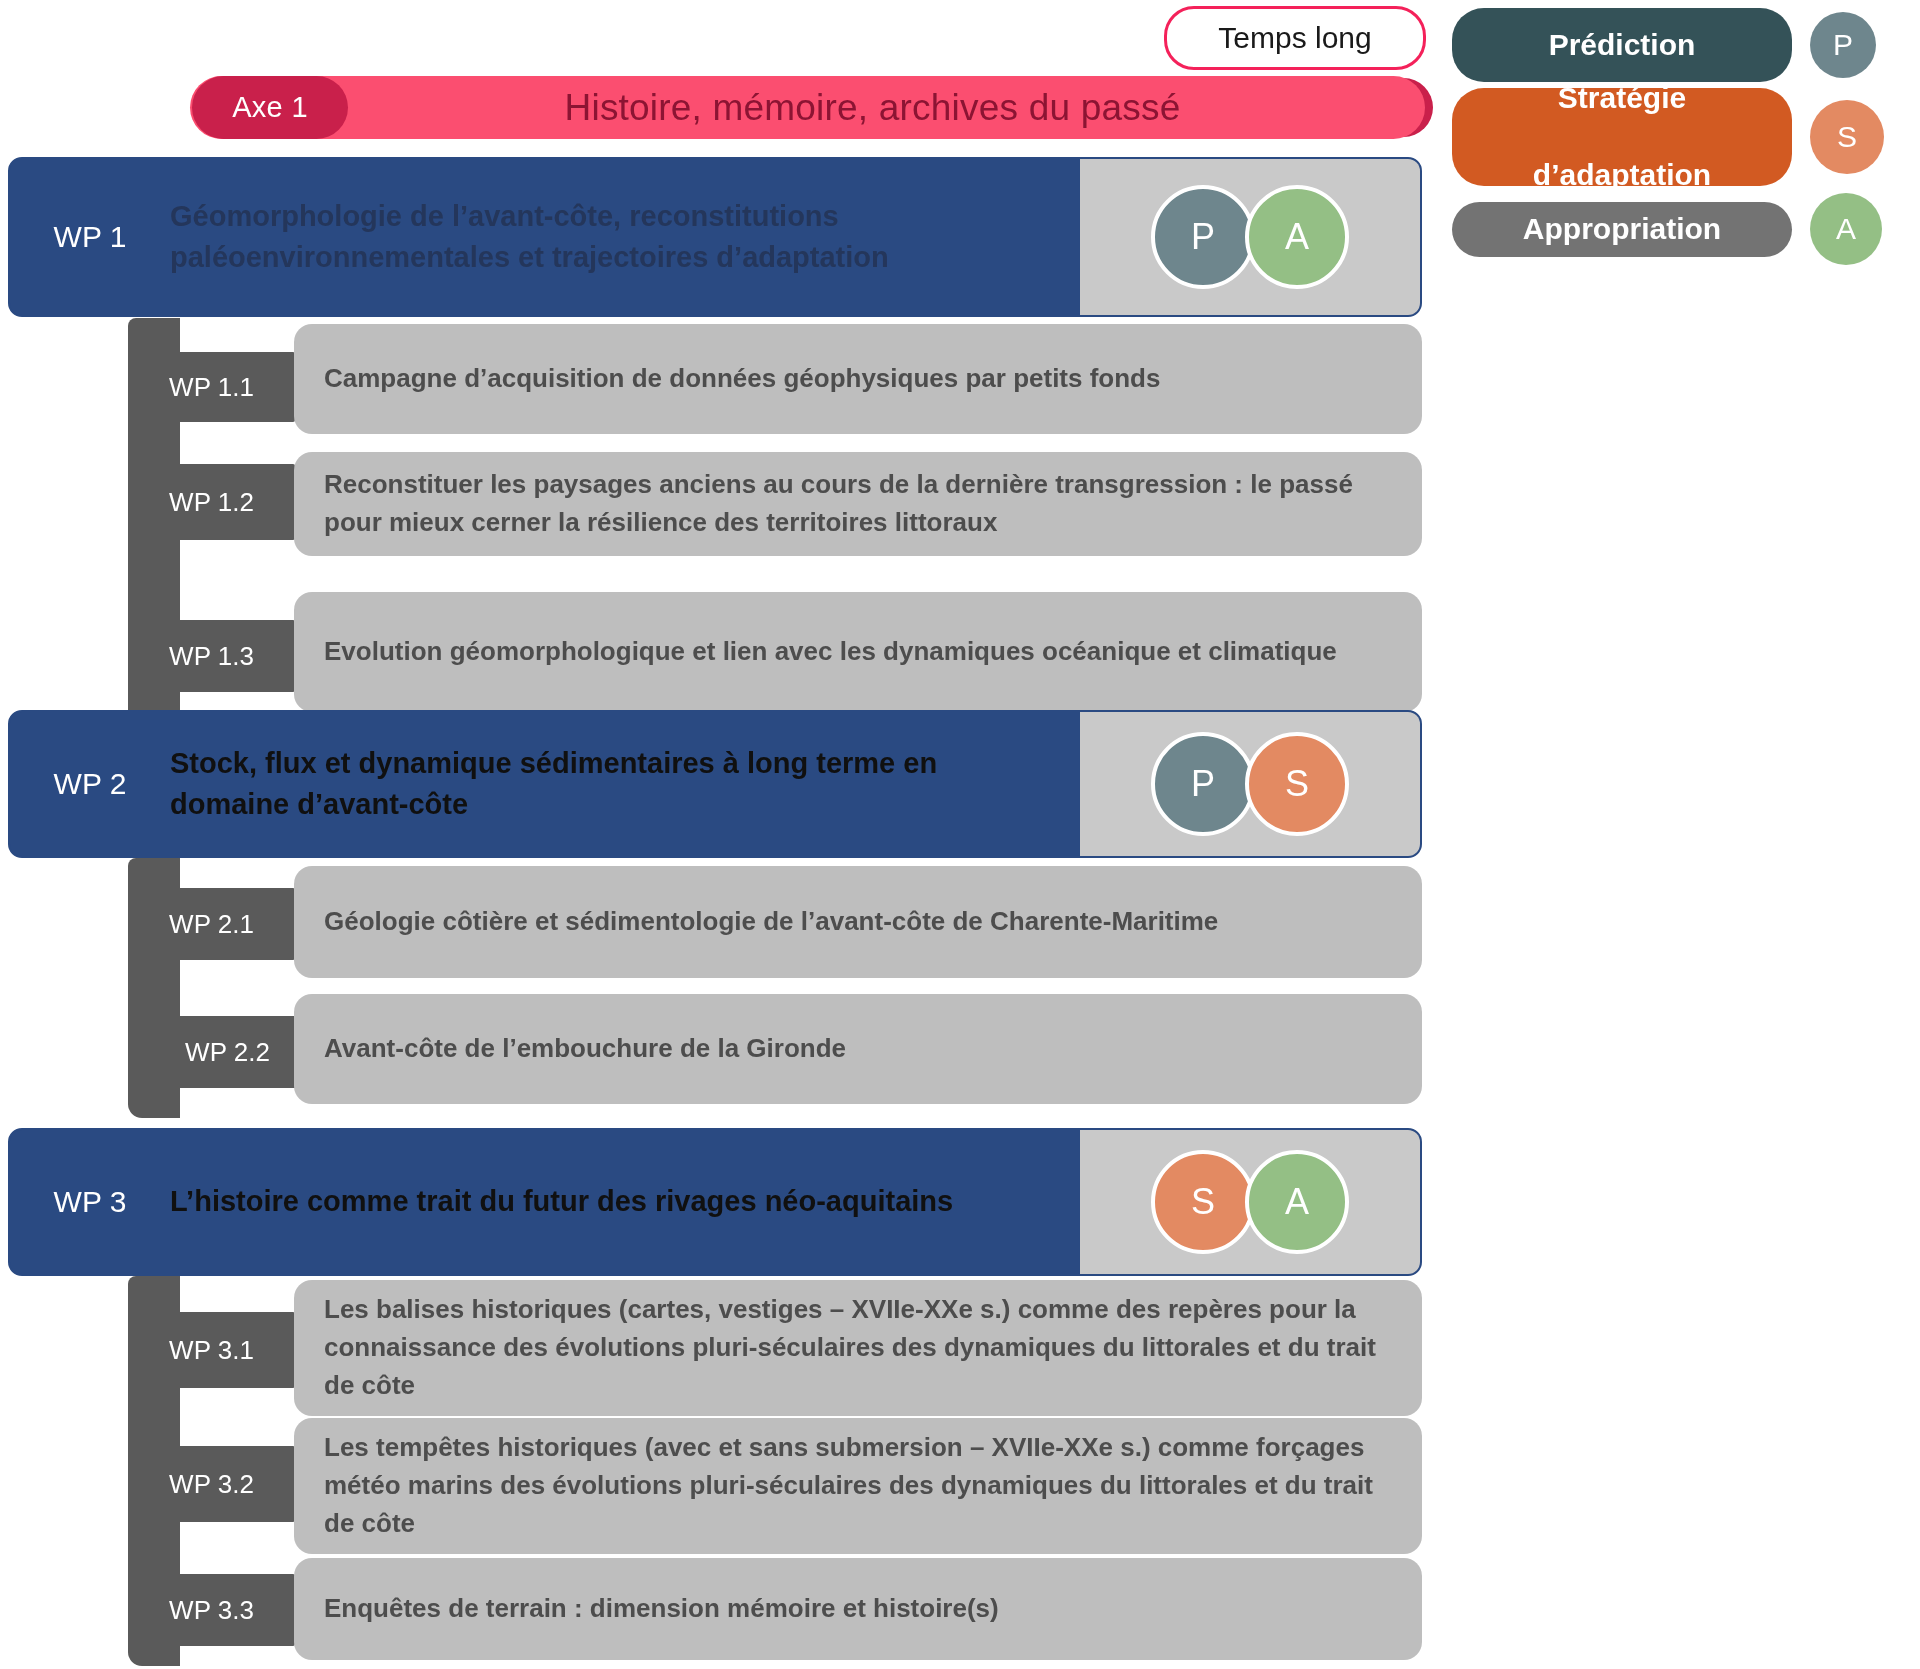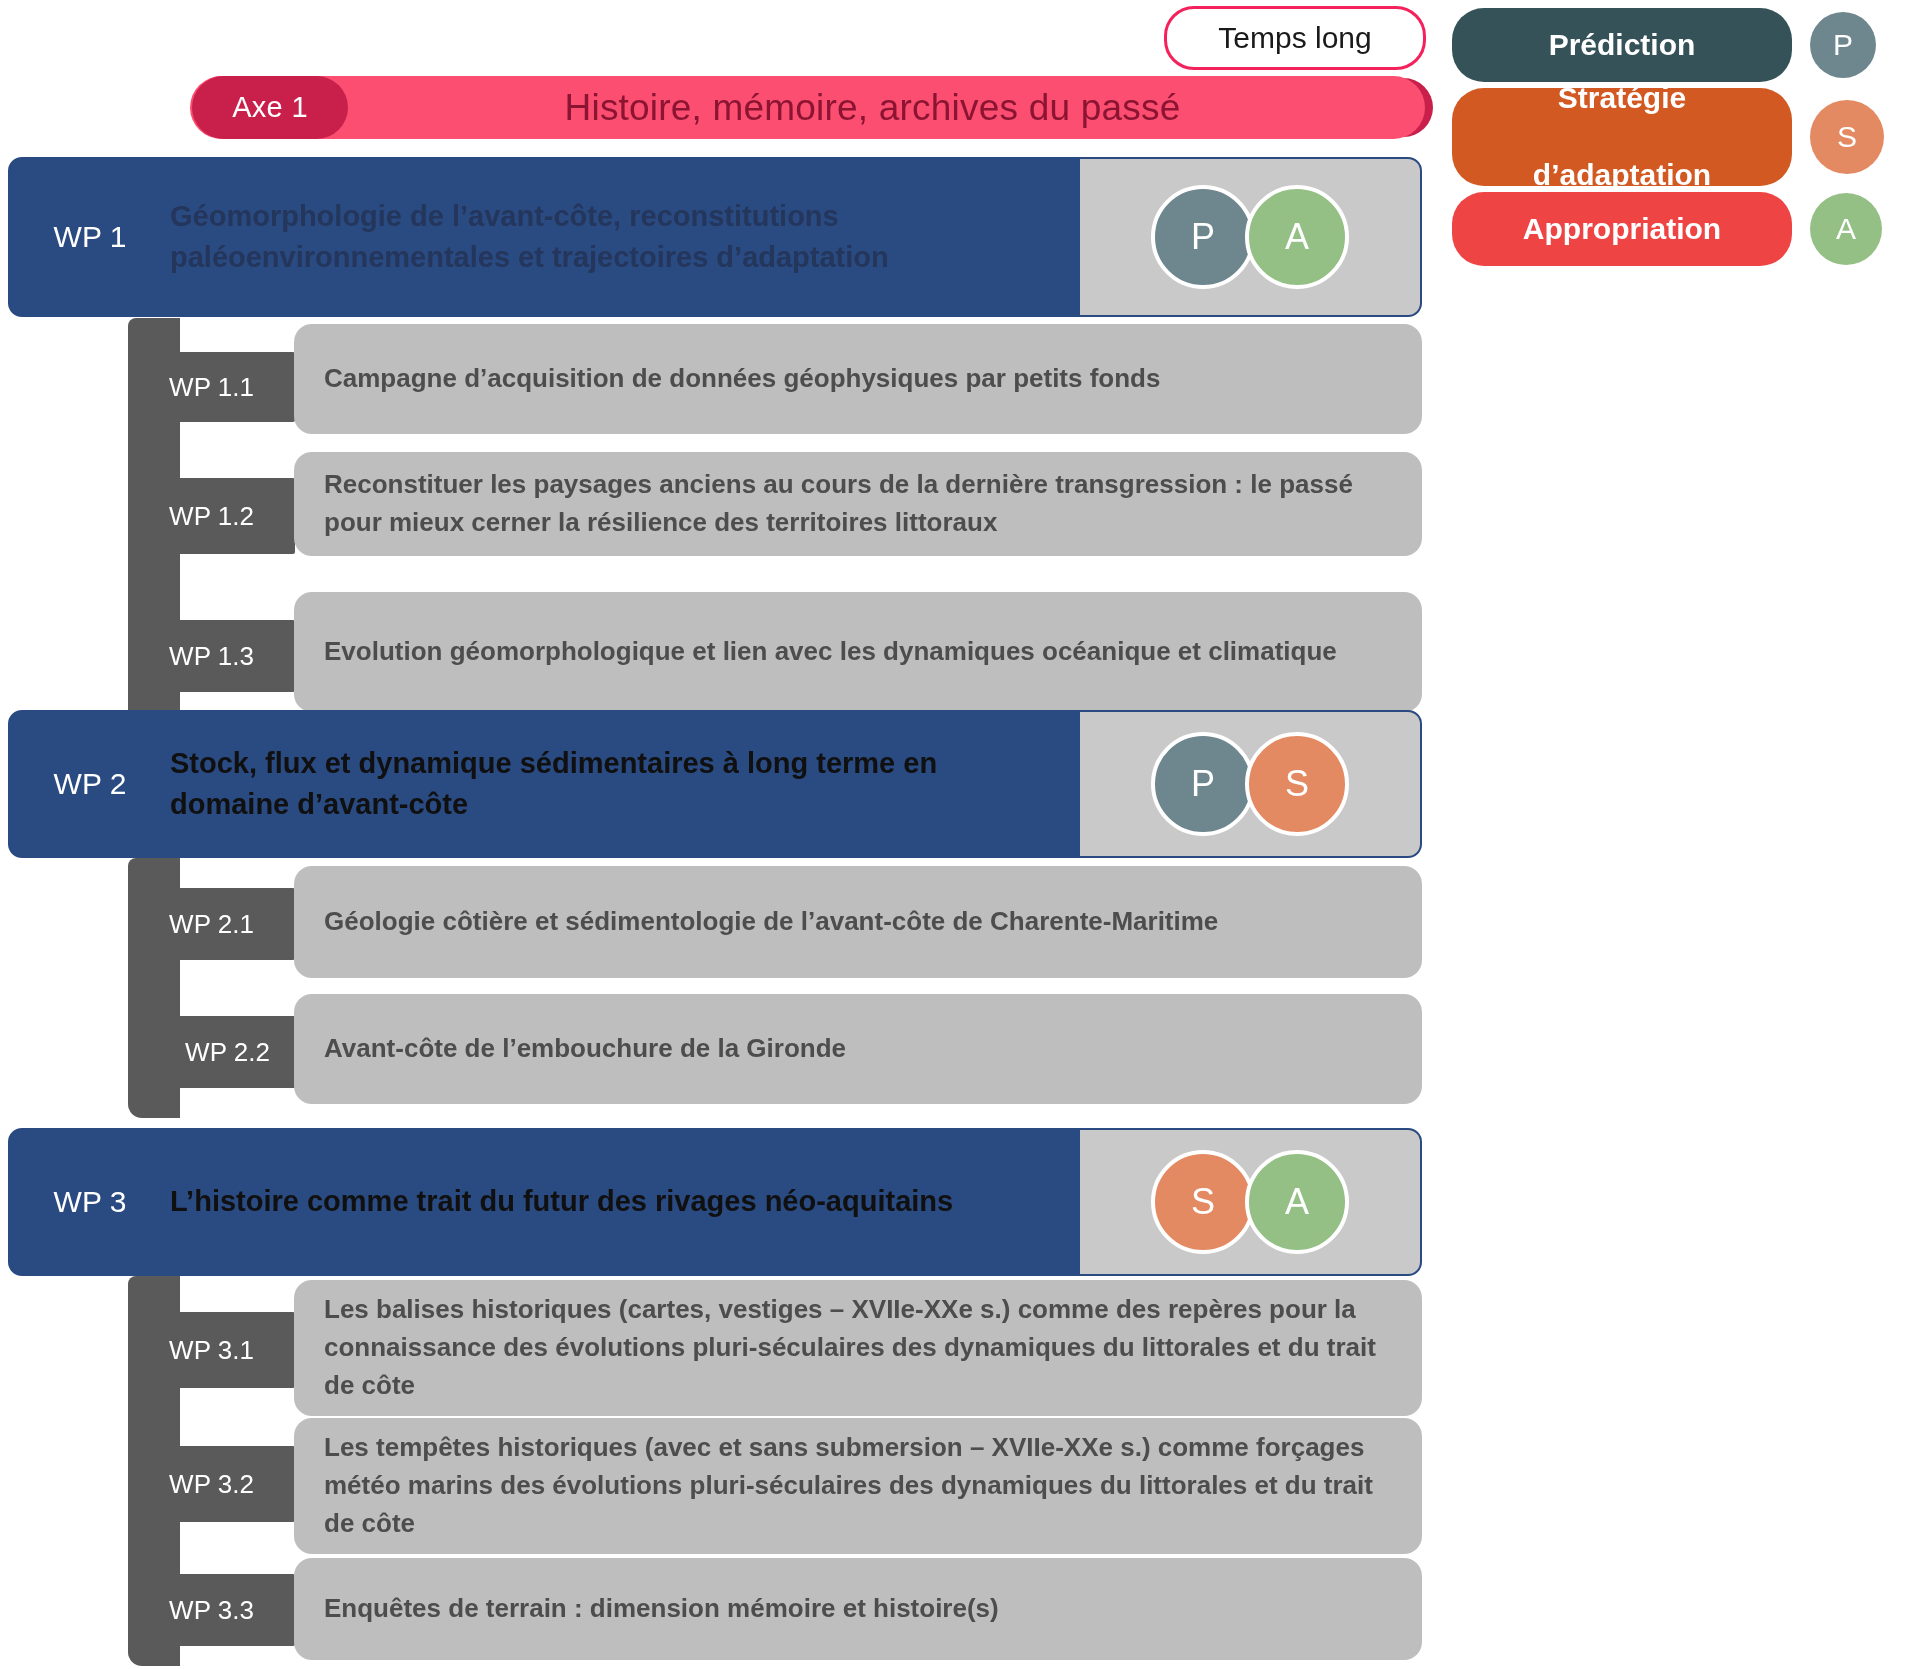--- a/index.html
+++ b/index.html
@@ -246,21 +246,21 @@
         <div class="wp-code">WP 1</div>
         <div class="wp-title title-muted">Géomorphologie de l’avant-côte, reconstitutions paléoenvironnementales et trajectoires d’adaptation</div>
         <div class="wp-pills">
           <div class="pill-circle" style="background: rgb(110, 134, 141);">P</div>
           <div class="pill-circle" style="background: rgb(148, 191, 133);">A</div>
         </div>
       </div>
       <div class="spine" style="top: 318px; height: 408px;"></div>
       <div class="sub-tab" style="position: absolute; left: 128px; top: 352px; width: 167px; height: 70px; display: flex;">WP 1.1</div>
       <div class="sub-box" style="position: absolute; left: 294px; top: 324px; width: 1128px; height: 110px; margin-left: 0px;">Campagne d’acquisition de données géophysiques par petits fonds</div>
-      <div class="sub-tab" style="position: absolute; left: 128px; top: 478px; width: 167px; height: 76px; display: flex;">WP 1.2</div>
+      <div class="sub-tab" style="position: absolute; left: 128px; top: 464px; width: 167px; height: 76px; display: flex;">WP 1.2</div>
       <div class="sub-box" style="position: absolute; left: 294px; top: 452px; width: 1128px; height: 104px; margin-left: 0px;">Reconstituer les paysages anciens au cours de la dernière transgression : le passé pour mieux cerner la résilience des territoires littoraux</div>
       <div class="sub-tab" style="position: absolute; left: 128px; top: 620px; width: 167px; height: 72px; display: flex;">WP 1.3</div>
       <div class="sub-box" style="position: absolute; left: 294px; top: 592px; width: 1128px; height: 120px; margin-left: 0px;">Evolution géomorphologique et lien avec les dynamiques océanique et climatique</div>
       <div class="wp-main" style="top: 710px; height: 148px;">
         <div class="wp-code">WP 2</div>
         <div class="wp-title title-dark">Stock, flux et dynamique sédimentaires à long terme en domaine d’avant-côte</div>
         <div class="wp-pills">
           <div class="pill-circle" style="background: rgb(110, 134, 141);">P</div>
           <div class="pill-circle" style="background: rgb(227, 138, 98);">S</div>
         </div>
@@ -297,18 +297,18 @@
     </div>
     <div class="legend-row" style="top: 84px; height: 98px;">
       <div class="legend-chip" style="height: 98px; background: rgb(210, 90, 34); flex-direction: column;">
         <span>Stratégie</span>
         <br>
         <span>d’adaptation</span>
       </div>
       <div class="legend-circle" style="width: 74px; height: 74px; background: rgb(227, 138, 98);">S</div>
     </div>
     <div class="legend-row" style="top: 188px; height: 74px;">
-      <div class="legend-chip" style="height: 74px; background: #ef4444;">
+      <div class="legend-chip" style="height: 55px; background: #737373;">
         <span>Appropriation</span>
       </div>
       <div class="legend-circle" style="width: 72px; height: 72px; background: rgb(148, 191, 133);">A</div>
     </div>
   </div>
 
 </body></html>

